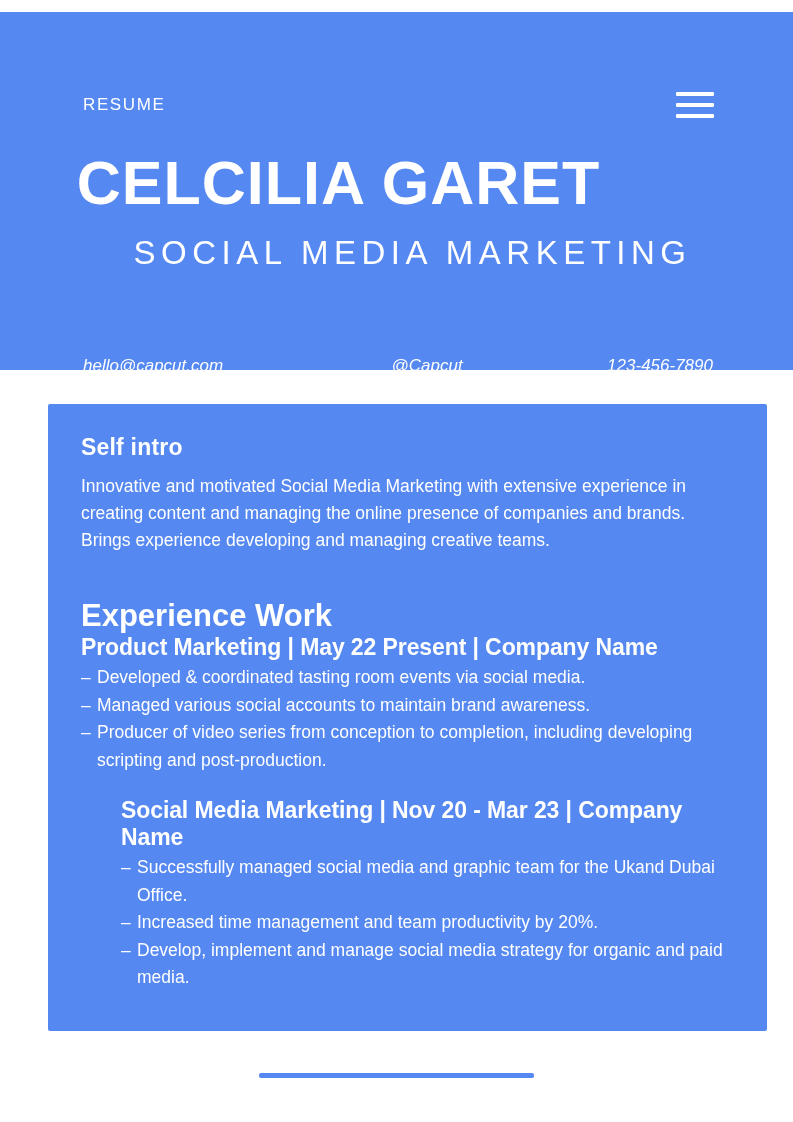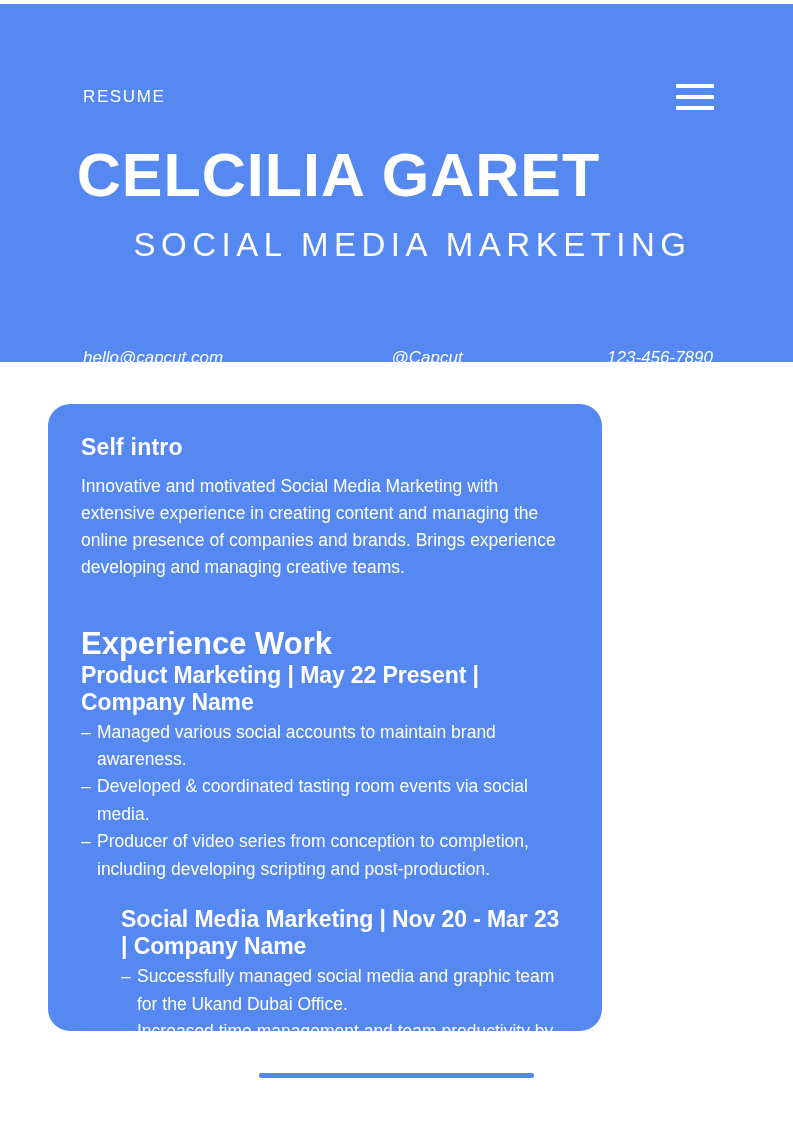--- a/index.html
+++ b/index.html
@@ -15,21 +15,21 @@
   .page {
     position: relative;
     width: 793px;
     height: 1122px;
     background: #ffffff;
   }
 
   
   .header {
     position: absolute;
-    top: 4px;
+    top: 12px;
     left: 0;
     width: 793px;
     height: 358px;
     background: #5588f0;
   }
 
   .header-top {
     position: absolute;
     top: 80px;
     left: 83px;
@@ -102,24 +102,24 @@
     margin-top: 32px;
   }
   .contact-row .c-mid { margin-left: 24px; }
   .contact-row .c-right { text-align: left; }
 
   
   .card {
     position: absolute;
     top: 404px;
     left: 48px;
-    width: 554px;
+    width: 719px;
     height: 627px;
     background: #5588f0;
-    border-radius: 22px;
+    border-radius: 2px;
     padding: 30px 32px 0 33px;
     color: #ffffff;
   }
 
   .section-title {
     font-size: 23px;
     font-weight: 700;
     letter-spacing: 0.2px;
     margin-bottom: 12px;
   }
@@ -206,22 +206,22 @@
   <div class="card">
 
     <div class="section-title">Self intro</div>
     <div class="intro-text">Innovative and motivated Social Media Marketing with extensive experience in creating content and managing the online presence of companies and brands. Brings experience developing and managing creative teams.</div>
 
     <div class="exp-heading">Experience Work</div>
 
     <div class="job job-1">
       <div class="job-title">Product Marketing | May 22 Present | Company Name</div>
       <ul class="bullets">
+        <li>Developed &amp; coordinated tasting room events via social media.</li>
         <li>Managed various social accounts to maintain brand awareness.</li>
-        <li>Developed &amp; coordinated tasting room events via social media.</li>
         <li>Producer of video series from conception to completion, including developing scripting and post-production.</li>
       </ul>
     </div>
 
     <div class="job job-2">
       <div class="job-title">Social Media Marketing | Nov 20 - Mar 23 | Company Name</div>
       <ul class="bullets">
         <li>Successfully managed social media and graphic team for the Ukand Dubai Office.</li>
         <li>Increased time management and team productivity by 20%.</li>
         <li>Develop, implement and manage social media strategy for organic and paid media.</li>

